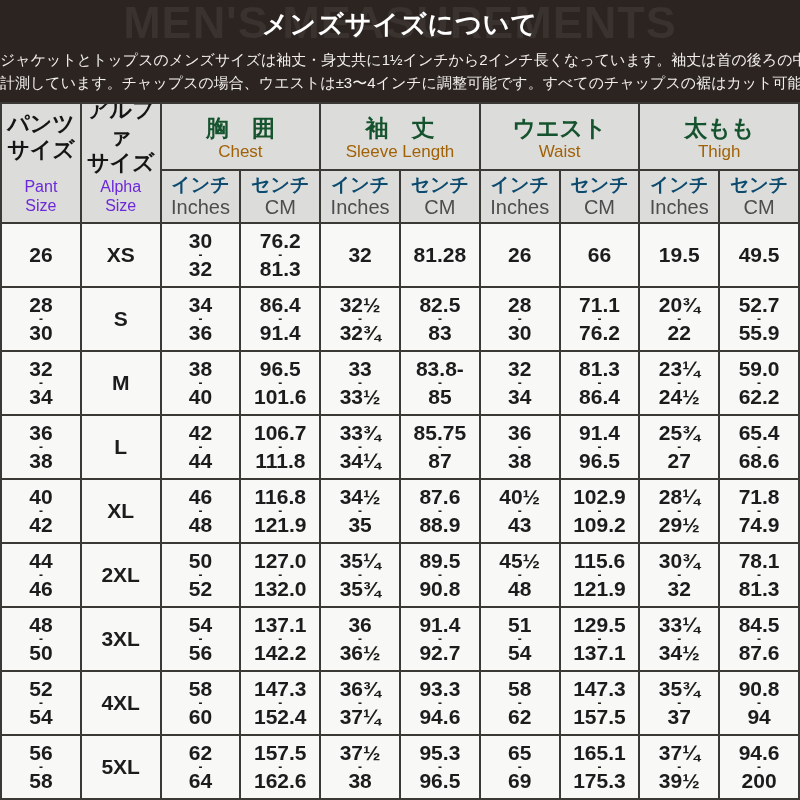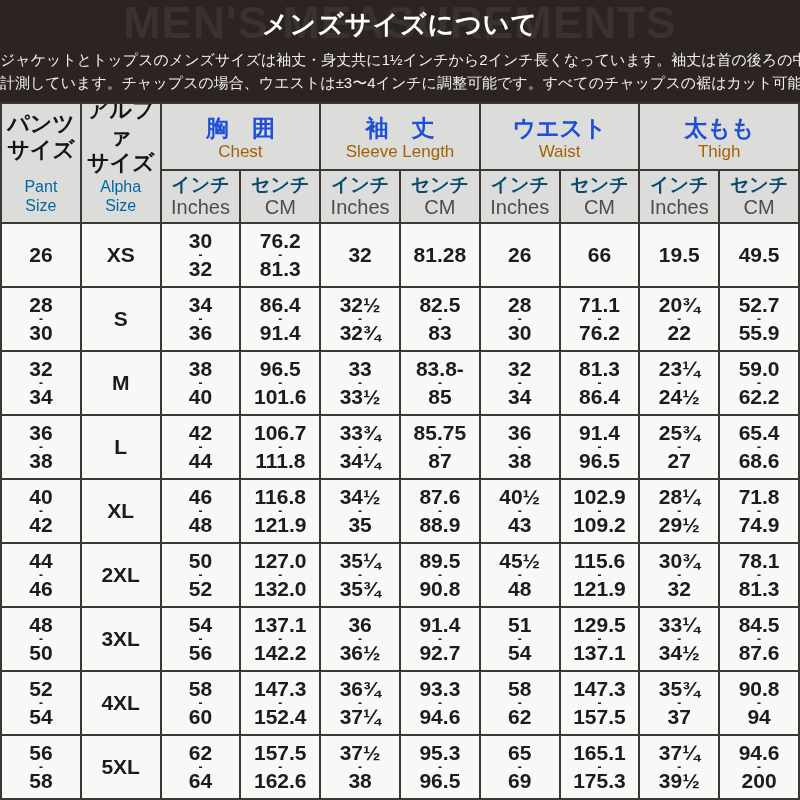--- a/index.html
+++ b/index.html
@@ -59,25 +59,25 @@
 
   th.id-col { height:120px; }
   .id-jp {
     height:66px;
     display:flex; flex-direction:column; justify-content:center;
     font-size:22px; font-weight:bold; color:#151515; line-height:1.2;
   }
   .id-en {
     height:52px;
     display:flex; flex-direction:column; justify-content:center;
-    font-size:16px; font-weight:normal; color:#0369a1; line-height:1.2;
+    font-size:16px; font-weight:normal; color:#6d28d9; line-height:1.2;
   }
 
   th.grp { height:66px; }
-  .grp-jp { display:block; font-size:23px; font-weight:bold; color:#1d4ed8; line-height:1.2; padding-top:4px; }
+  .grp-jp { display:block; font-size:23px; font-weight:bold; color:#14532d; line-height:1.2; padding-top:4px; }
   .grp-en { display:block; font-size:17px; font-weight:normal; color:#a16207; line-height:1.2; }
 
   tr.units th { height:52px; }
   .sub-jp { display:block; font-size:19px; font-weight:bold; color:#0c4a6e; line-height:1.15; }
   .sub-en { display:block; font-size:20px; font-weight:normal; color:#4d4d4d; line-height:1.15; }
 
   .size-table tbody td {
     background:#f8f8f6;
     height:64px;
     font-weight:bold;

